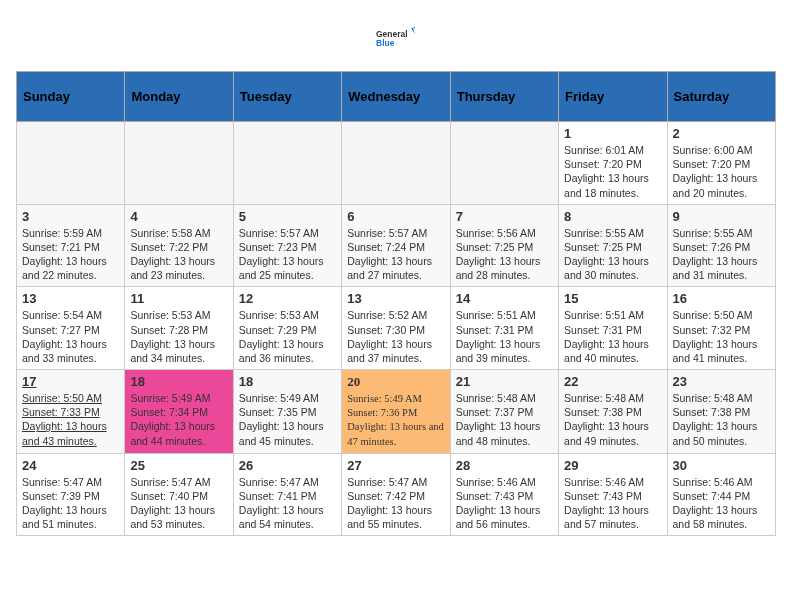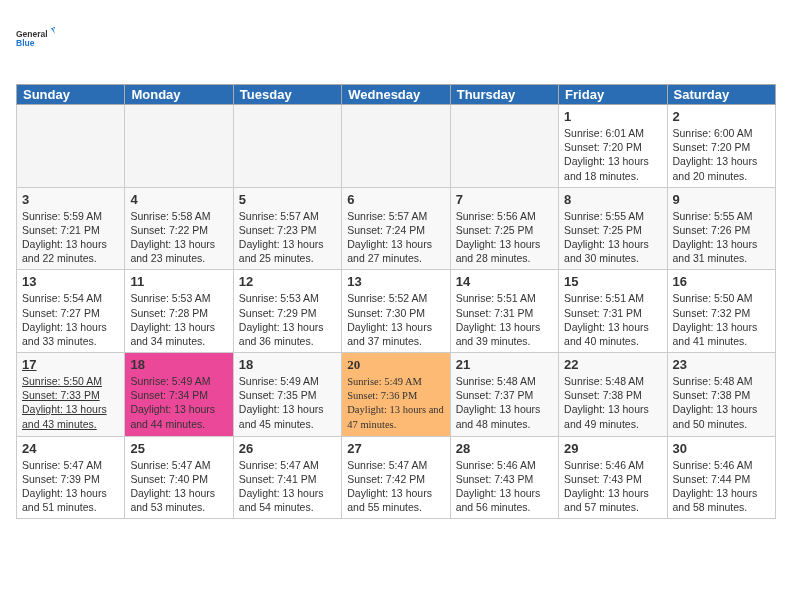--- a/index.html
+++ b/index.html
@@ -6,22 +6,22 @@
     body {
       font-family: Arial, sans-serif;
       background: #fff;
       width: 792px;
       min-height: 612px;
       padding: 16px;
     }
     .header-area {
       display: flex;
       align-items: flex-start;
-      justify-content: flex-start;
-      margin-bottom: 24px;
+      justify-content: center;
+      margin-bottom: 11px;
     }
     .logo {
       display: flex;
       align-items: center;
       gap: 4px;
     }
     .title-area {
       text-align: right;
     }
     .month-title {
@@ -32,23 +32,23 @@
     .location-title {
       font-size: 15px;
       color: #333;
     }
     table {
       width: 100%;
       border-collapse: collapse;
     }
     th {
       background-color: #2a6db5;
-      color: #ffffff;
+      color: #000000;
       text-align: left;
-      padding: 2px 6px;
+      padding: 17px 6px;
       font-size: 13px;
       border: 1px solid #aaa;
     }
     td {
       border: 1px solid #ccc;
       vertical-align: top;
       padding: 4px 5px;
       font-size: 11px;
       color: #333;
       width: calc(100% / 7);

